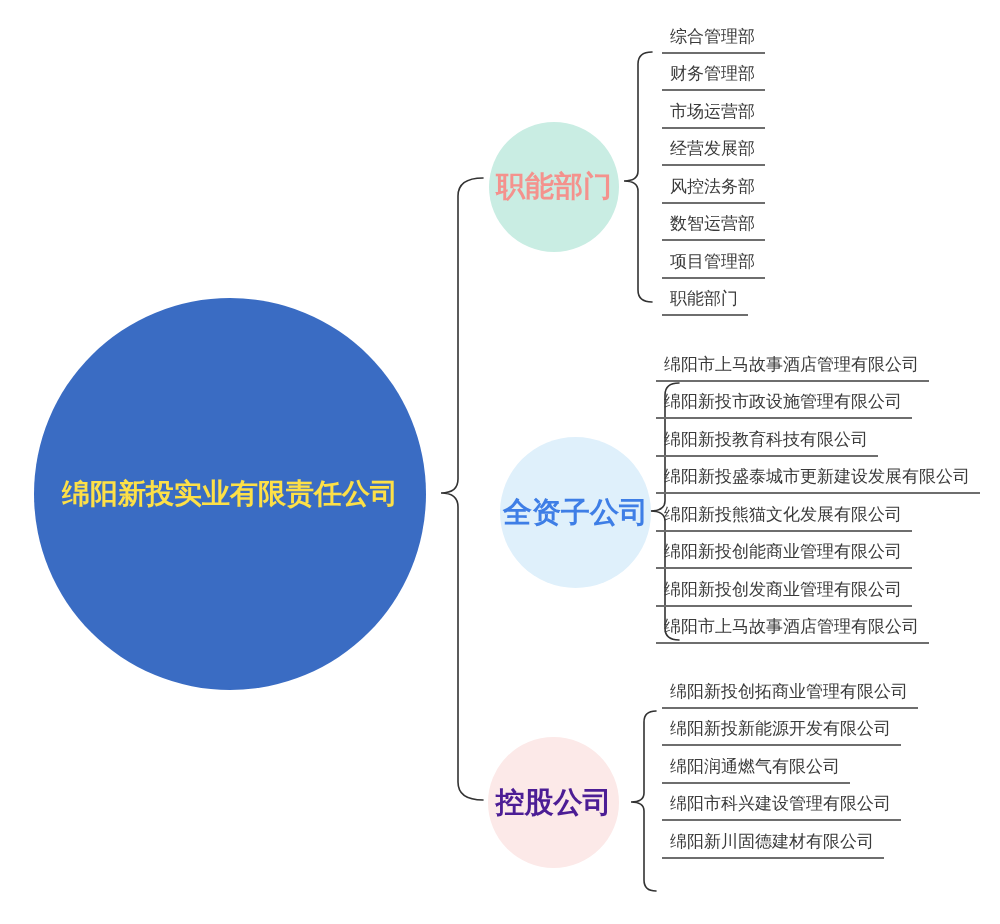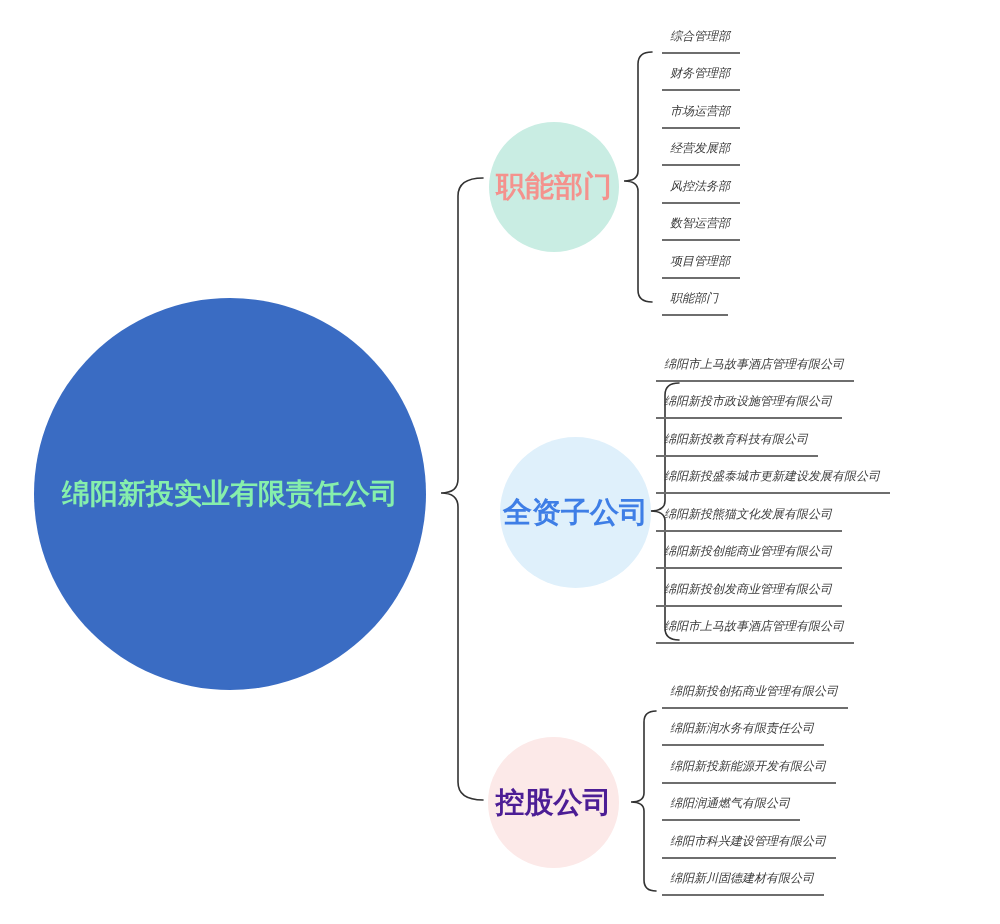--- a/index.html
+++ b/index.html
@@ -66,43 +66,42 @@
   }
   .l1{ left:662px; top:16px; }
   .l2{ left:656px; top:344px; }
   .l3{ left:662px; top:671px; }
   .leaf-row{
     height:37.5px;
     display:flex;
     align-items:flex-end;
   }
   .leaf-node{
-    font-size:12px;
+    font-size:17px;
     line-height:21px;
     color:var(--leaf-text);
     padding:0 10px 5px 8px;
     border-bottom:2px solid var(--underline);
     white-space:nowrap;
-    font-style:italic;
   }
 </style>
 </head>
 <body>
 
 <div class="stage">
 
   <svg class="connectors" viewBox="0 0 1000 924" xmlns="http://www.w3.org/2000/svg">
     <path class="brace" d="M 483 178 Q 458 178 458 196 L 458 479 Q 458 493 441 493 Q 458 493 458 507 L 458 782 Q 458 800 483 800"></path>
     <path class="brace" d="M 652 52 Q 638 52 638 64 L 638 171 Q 638 181 624 181 Q 638 181 638 191 L 638 290 Q 638 302 652 302"></path>
     <path class="brace" d="M 679 383 Q 665 383 665 395 L 665 501 Q 665 511 650 511 Q 665 511 665 521 L 665 628 Q 665 640 679 640"></path>
     <path class="brace" d="M 656 711 Q 644 711 644 722 L 644 793 Q 644 802 631 802 Q 644 802 644 811 L 644 880 Q 644 891 656 891"></path>
   </svg>
 
   <div class="circle-node root-circle" style="background-color: rgb(58, 108, 195);">
-    <span class="root-label" style="color: #86efac;">绵阳新投实业有限责任公司</span>
+    <span class="root-label" style="color: #fde047;">绵阳新投实业有限责任公司</span>
   </div>
 
   <div class="circle-node b1" style="background-color: rgb(201, 237, 227);">
     <span class="branch-label" style="color: rgb(244, 146, 141);">职能部门</span>
   </div>
 
   <div class="circle-node b2" style="background-color: rgb(223, 240, 251);">
     <span class="branch-label" style="color: rgb(62, 126, 230);">全资子公司</span>
   </div>
 
@@ -179,23 +178,20 @@
         <span class="leaf-node">绵阳市上马故事酒店管理有限公司</span>
       </div>
     </div>
 
   <div class="leaf-list l3">
 
       <div class="leaf-row">
         <span class="leaf-node">绵阳新投创拓商业管理有限公司</span>
       </div>
 
-      <div class="leaf-row">
-        <span class="leaf-node">绵阳新润水务有限责任公司</span>
-      </div>
 
       <div class="leaf-row">
         <span class="leaf-node">绵阳新投新能源开发有限公司</span>
       </div>
 
       <div class="leaf-row">
         <span class="leaf-node">绵阳润通燃气有限公司</span>
       </div>
 
       <div class="leaf-row">

